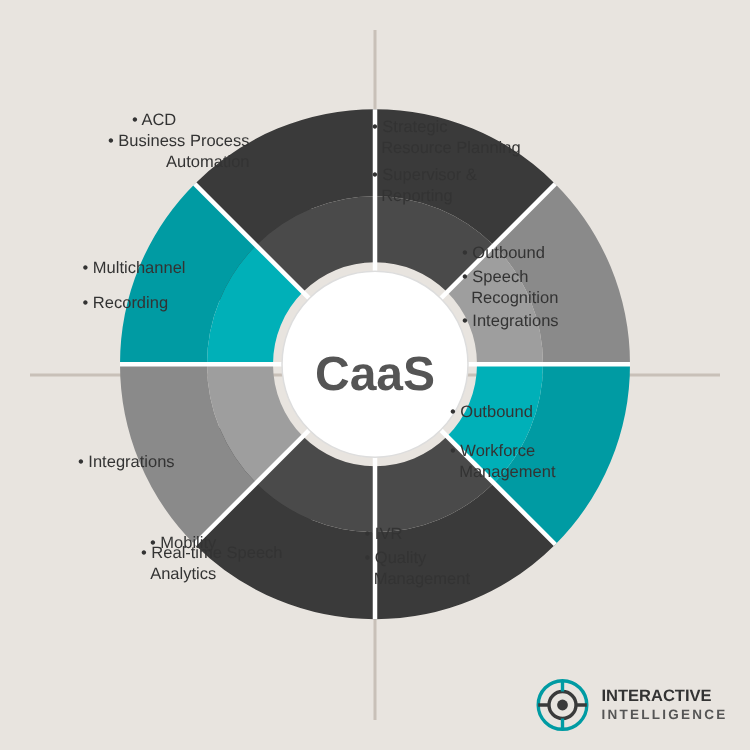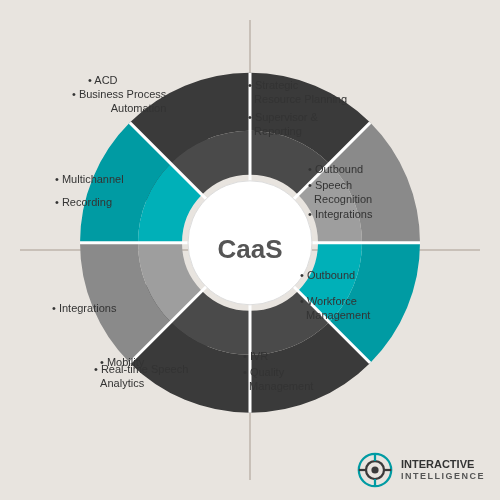--- a/index.html
+++ b/index.html
@@ -53,21 +53,21 @@
     }
 
     
     .center-label {
       position: absolute;
       top: 50%;
       left: 50%;
       transform: translate(-50%, -52%);
       z-index: 10;
       text-align: center;
-      font-size: 26px;
+      font-size: 32px;
       font-weight: bold;
       color: #555;
       pointer-events: none;
     }
 
     
     .label {
       position: absolute;
       font-size: 11px;
       color: #333;

